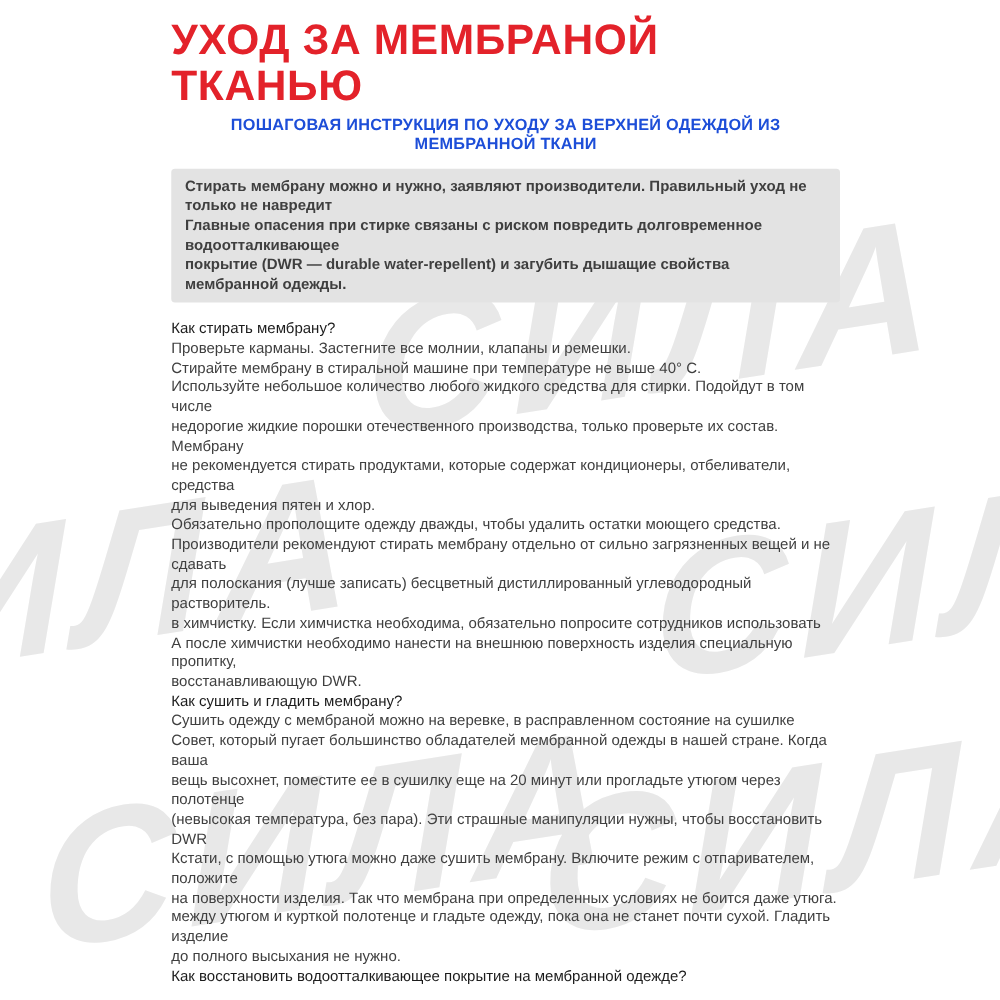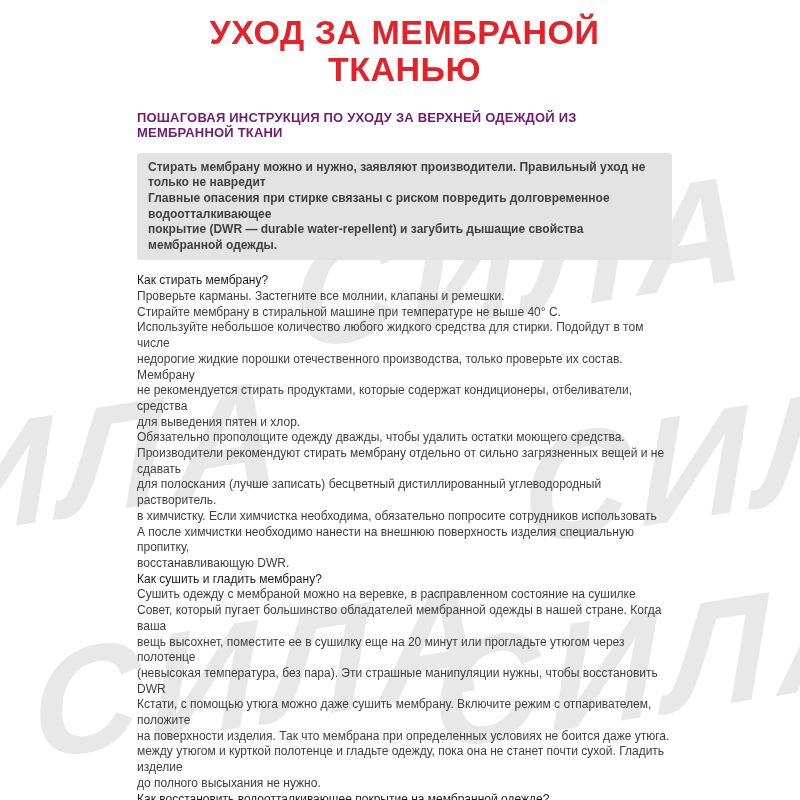--- a/index.html
+++ b/index.html
@@ -27,33 +27,33 @@
     white-space: nowrap;
     transform: rotate(-9deg) skewX(-8deg);
     user-select: none;
   }
   .content {
     position: relative;
     z-index: 1;
     padding: 14px 128px 0 137px;
   }
   .title {
-    text-align: center;
+    text-align: left;
     font-weight: bold;
     font-size: 34px;
     letter-spacing: 0.5px;
     line-height: 1.1;
   }
   .subtitle {
-    text-align: left;
+    text-align: center;
     font-weight: bold;
     font-size: 13px;
     letter-spacing: 0.2px;
-    color: #701a75;
-    margin-top: 21px;
+    color: #1d4ed8;
+    margin-top: 3px;
   }
   .intro-box {
     margin-top: 13px;
     padding: 7px 11px;
     border-radius: 3px;
     font-size: 12px;
     line-height: 15.6px;
     color: #3f3f3f;
   }
   .article-body {

